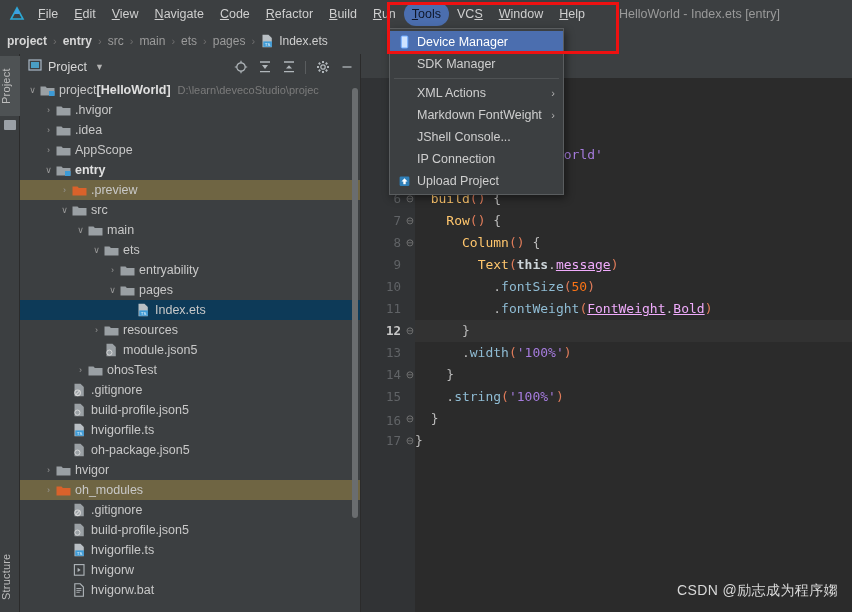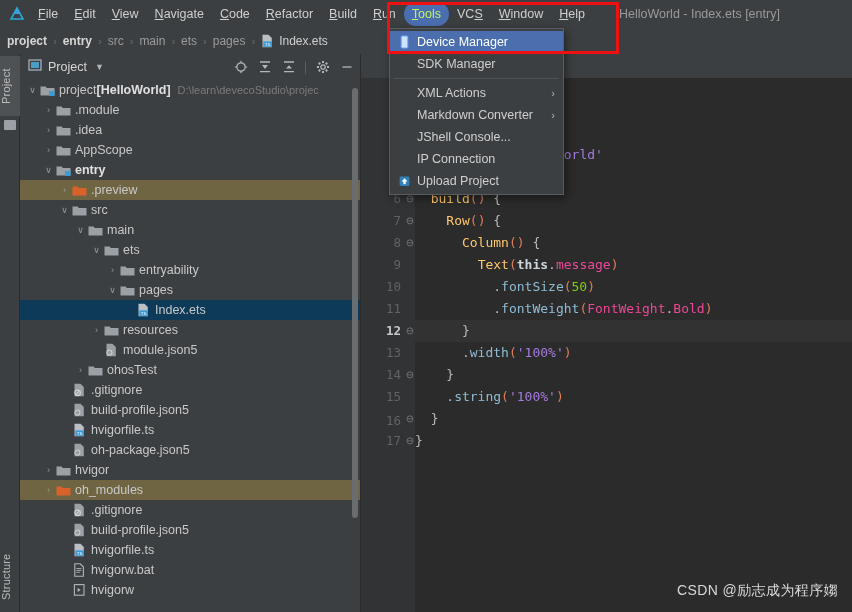--- a/index.html
+++ b/index.html
@@ -20,21 +20,21 @@
     font-size: 12.5px;
   }
   .logo-ico {
     width: 26px; height: 28px; display: flex; align-items: center; justify-content: center;
     margin-left: 4px;
   }
   .menu-item {
     padding: 4px 8px; color: #cfcfcf; white-space: nowrap;
     font-size: 12.5px; line-height: 16px;
   }
-  .menu-item.active { background: #4b6eaf; color: #bef264; border-radius: 12px; }
+  .menu-item.active { background: #4b6eaf; color: #0f172a; border-radius: 12px; }
   .menu-item .mn { text-decoration: underline; }
   .win-title {
     margin-left: 26px; color: #9a9a9a; font-size: 12.5px; white-space: nowrap;
   }
 
   
   .breadcrumbs {
     position: absolute; left: 0; top: 28px; width: 852px; height: 26px;
     background: #3c3f41;
     display: flex; align-items: center; padding-left: 6px;
@@ -128,25 +128,25 @@
     height: 22px; line-height: 22px;
   }
   .ln.cur { color: #c8c8c8; font-weight: bold; }
   .hl-line { position: absolute; left: 0; right: 0; height: 22px; background: #323232; }
   .fold {
     position: absolute; left: 44px; width: 10px; height: 22px;
     color: #7a7a7a; font-size: 10px; text-align: center; line-height: 22px;
   }
 
   .k  { color: #cc7832; }       
-  .fn { color: #ec4899; }       
+  .fn { color: #f0abfc; text-decoration: underline; }       
   .s  { color: #a57bdd; }       
   .m  { color: #ffc66d; }       
   .br { color: #e07c5a; }       
-  .num{ color: #84cc16; }
+  .num{ color: #f97316; }
   .ident { color: #8fbcd4; }
   .thisk { color: #cdd5da; font-weight: bold; }
 
   
   .dropdown {
     position: absolute; left: 389px; top: 28px; width: 175px;
     background: #3c3f41; border: 1px solid #5a5d5f;
     padding: 2px 0; z-index: 40;
     box-shadow: 2px 3px 8px rgba(0,0,0,0.45);
   }
@@ -293,21 +293,21 @@
           <span class="lbl-bold">[HelloWorld]</span>
           <span class="path-hint">D:\learn\devecoStudio\projec</span>
         </div>
         <div class="row" style="padding-left: 22px;">
           <span class="arrow">›</span>
           <span class="ico">
             <svg width="15" height="13" viewBox="0 0 15 13">
               <path d="M0.5 2.5h5l1.4 1.6h7.6v7.4H0.5z" fill="#9aa0a4"></path>
             </svg>
           </span>
-          <span>.module</span>
+          <span>.hvigor</span>
         </div>
         <div class="row" style="padding-left: 22px;">
           <span class="arrow">›</span>
           <span class="ico">
             <svg width="15" height="13" viewBox="0 0 15 13">
               <path d="M0.5 2.5h5l1.4 1.6h7.6v7.4H0.5z" fill="#9aa0a4"></path>
             </svg>
           </span>
           <span>.idea</span>
         </div>
@@ -512,35 +512,35 @@
               <rect x="2.3" y="7.4" width="8.6" height="5.4" fill="#3c9ad6"></rect>
               <text x="6.6" y="11.9" font-size="4.4" fill="#fff" text-anchor="middle" font-family="Liberation Sans">TS</text>
             </svg>
           </span>
           <span>hvigorfile.ts</span>
         </div>
         <div class="row" style="padding-left: 38px;">
           <span class="arrow"></span>
           <span class="ico">
             <svg width="13" height="14" viewBox="0 0 13 14">
+              <rect x="1.4" y="1.6" width="9.6" height="10.6" fill="none" stroke="#b0b6ba" stroke-width="1.1"></rect>
+              <path d="M4.6 4.8l3 2.1-3 2.1z" fill="#b0b6ba"></path>
+            </svg>
+          </span>
+          <span>hvigorw</span>
+        </div>
+        <div class="row" style="padding-left: 38px;">
+          <span class="arrow"></span>
+          <span class="ico">
+            <svg width="13" height="14" viewBox="0 0 13 14">
               <path d="M1.8 0.8h5.4L10.4 4v9.2H1.8z" fill="none" stroke="#b0b6ba" stroke-width="1.1"></path>
               <path d="M3.4 5.5h5M3.4 7.4h5M3.4 9.3h3.4" stroke="#b0b6ba" stroke-width="0.9"></path>
             </svg>
           </span>
           <span>hvigorw.bat</span>
-        </div>
-        <div class="row" style="padding-left: 38px;">
-          <span class="arrow"></span>
-          <span class="ico">
-            <svg width="13" height="14" viewBox="0 0 13 14">
-              <rect x="1.4" y="1.6" width="9.6" height="10.6" fill="none" stroke="#b0b6ba" stroke-width="1.1"></rect>
-              <path d="M4.6 4.8l3 2.1-3 2.1z" fill="#b0b6ba"></path>
-            </svg>
-          </span>
-          <span>hvigorw</span>
         </div>
       </div>
     <div class="panel-scroll"></div>
   </div>
 
   <div class="editor">
     <div class="tabstrip">
       <div class="etab">
         <span>
           <svg width="12" height="13" viewBox="0 0 12 13">
@@ -614,21 +614,21 @@
         <span>SDK Manager</span>
       </div>
       <div class="dsep"></div>
       <div class="ditem">
         <span class="ditem-ico"></span>
         <span>XML Actions</span>
         <span class="ditem-sub">›</span>
       </div>
       <div class="ditem">
         <span class="ditem-ico"></span>
-        <span>Markdown Converter</span>
+        <span>Markdown FontWeight</span>
         <span class="ditem-sub">›</span>
       </div>
       <div class="ditem">
         <span class="ditem-ico"></span>
         <span>JShell Console...</span>
       </div>
       <div class="ditem">
         <span class="ditem-ico"></span>
         <span>IP Connection</span>
       </div>

